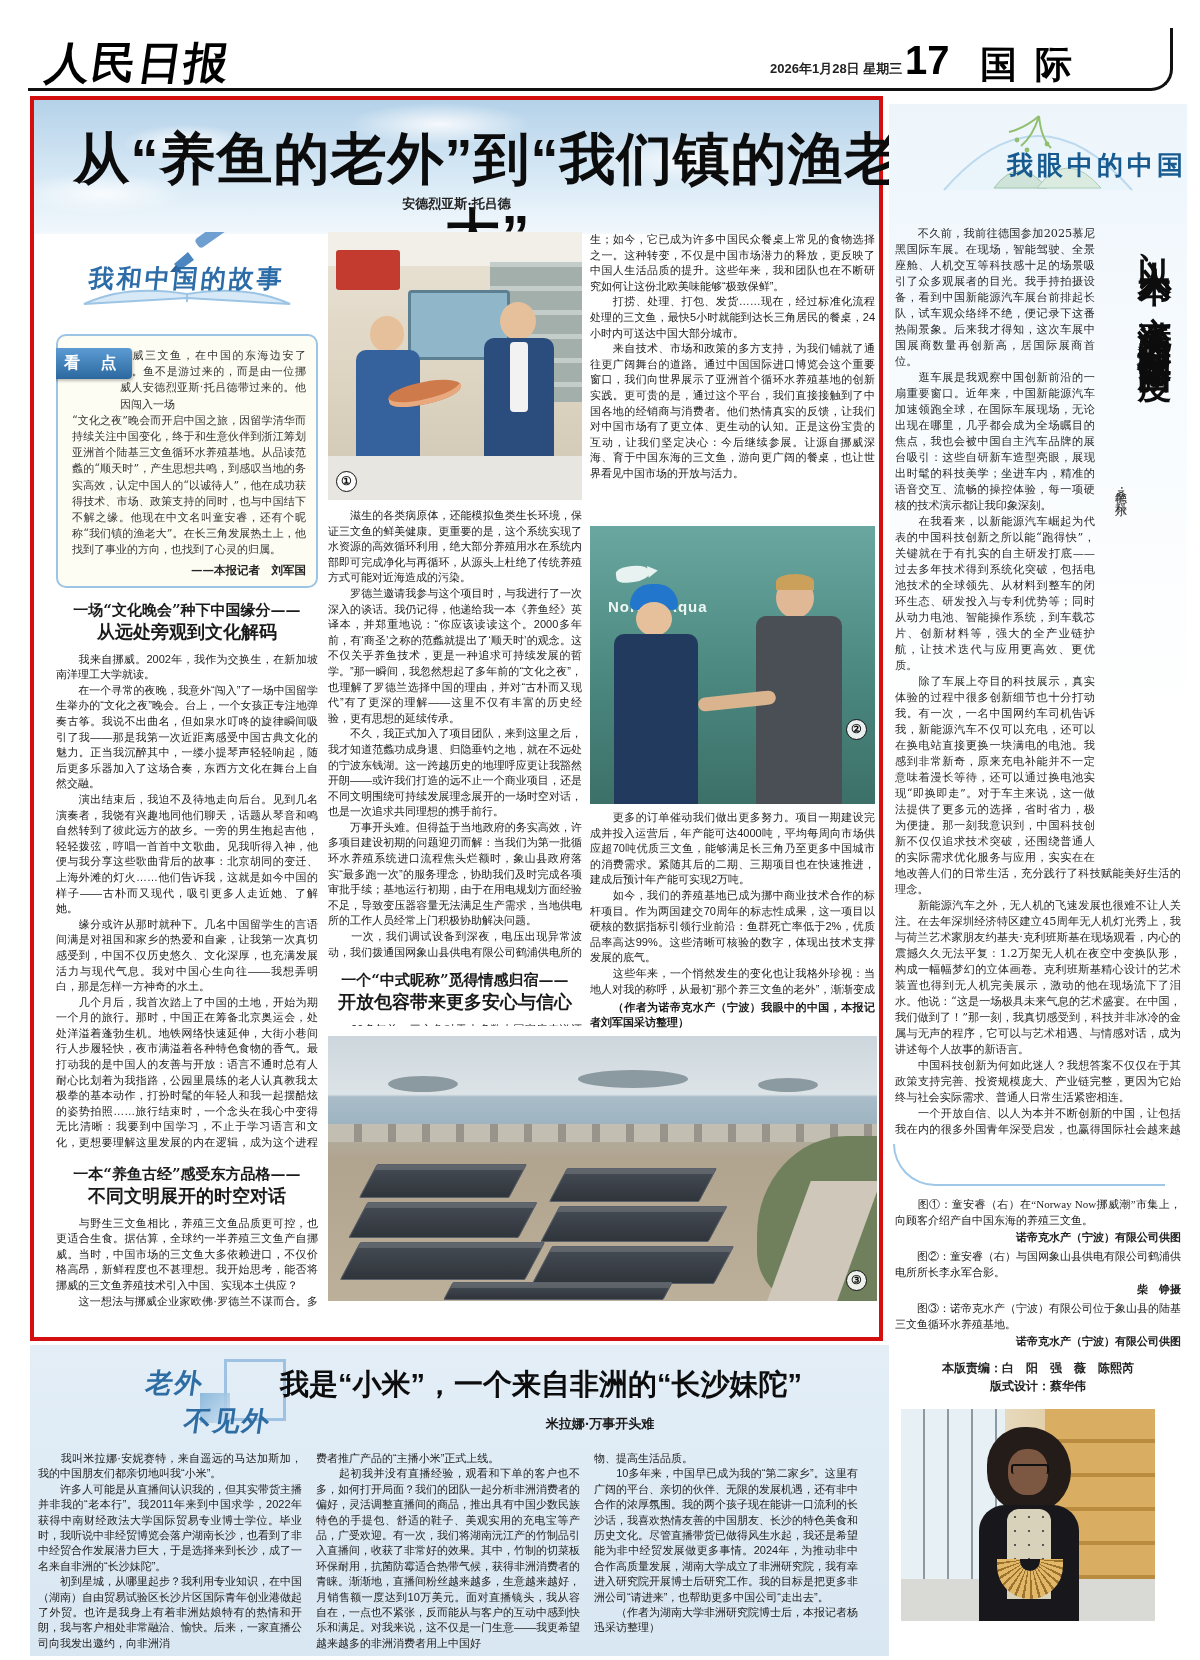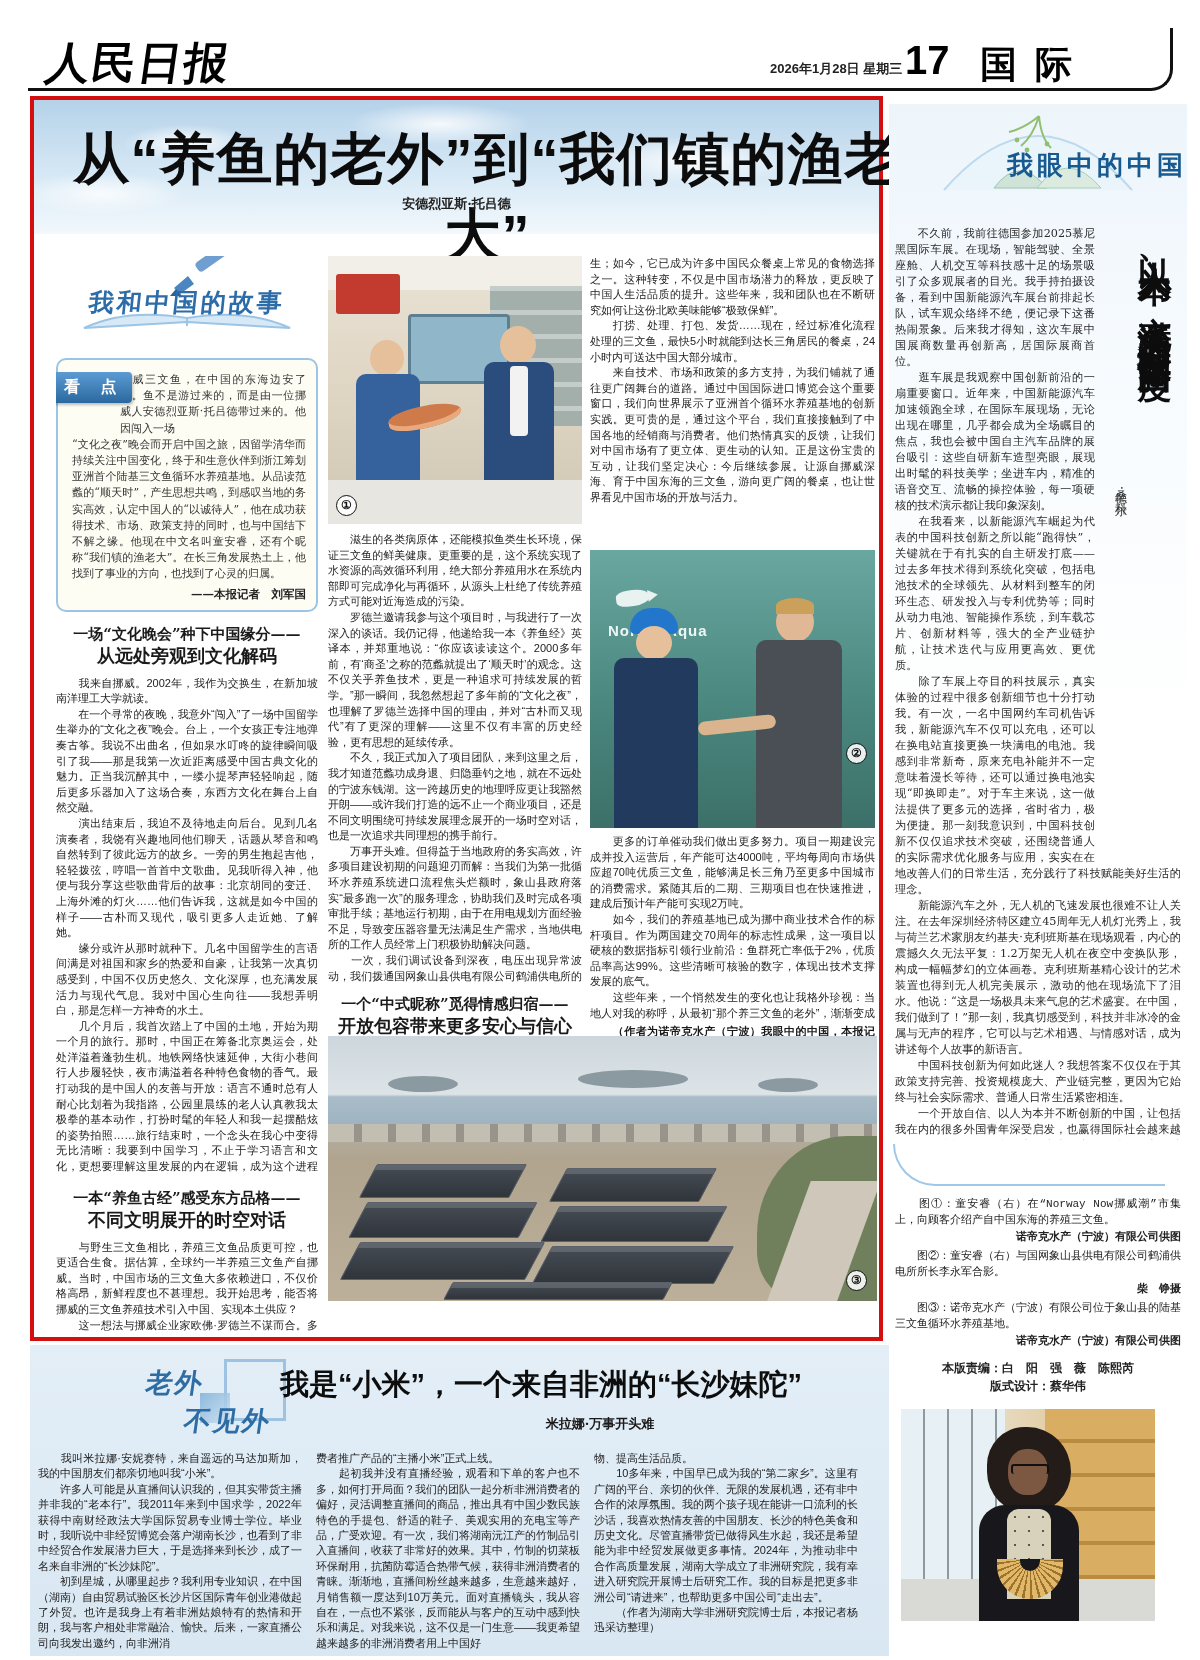--- a/index.html
+++ b/index.html
@@ -20,21 +20,21 @@
     background:
       radial-gradient(90px 26px at 18% 32%,rgba(255,255,255,.95),transparent 70%),
       radial-gradient(130px 30px at 48% 18%,rgba(255,255,255,.85),transparent 70%),
       radial-gradient(150px 34px at 78% 45%,rgba(255,255,255,.9),transparent 70%),
       radial-gradient(120px 30px at 8% 70%,rgba(255,255,255,.8),transparent 70%),
       linear-gradient(180deg,#b5d2e9,#d9eaf6 60%,#f2f8fc);}
   .m-headline{left:0;top:22px;width:100%;text-align:center;font-size:56px;font-weight:900;
               color:#0c0c0c;letter-spacing:1px;font-family:"Liberation Sans",sans-serif;padding-left:31px;}
   .m-byline{left:0;top:95px;width:100%;text-align:center;font-size:13px;font-weight:bold;
             font-family:"DejaVu Serif",serif;color:#222;}
-  .col{position:absolute;top:156px;overflow:hidden;}
+  .col{position:absolute;top:132px;overflow:hidden;}
   .colA{left:22px;width:262px;height:1078px;}
   .colB{left:294px;width:254px;height:794px;}
   .colC{left:556px;width:285px;height:800px;}
   .bodytxt{font-size:11px;line-height:15.6px;text-align:justify;white-space:pre-line;color:#222;}
   .clip500{height:500px;overflow:hidden;}
   .clip450{height:450px;overflow:hidden;}
   .clip288{height:288px;overflow:hidden;}
   .clip186{height:186px;overflow:hidden;}
   .clip150{height:150px;overflow:hidden;}
   .subhead{text-align:center;margin:12px 0 8px 0;}
@@ -108,21 +108,21 @@
            text-align:justify;white-space:pre-line;color:#2a2a2a;height:930px;overflow:hidden;}
   .vblock{float:right;width:78px;height:628px;margin:4px 0 6px 8px;position:relative;}
   .vtitle{position:absolute;right:6px;top:0;writing-mode:vertical-rl;font-size:34px;font-weight:900;
           letter-spacing:5px;color:#0d0d0d;font-family:"Liberation Sans",sans-serif;line-height:40px;}
   .vauthor{position:absolute;right:52px;top:250px;writing-mode:vertical-rl;font-size:12px;
            font-family:"DejaVu Serif",serif;color:#333;letter-spacing:3px;}
   .sb-credit{padding:2px 6px;font-family:"DejaVu Serif",serif;font-size:11.5px;font-weight:bold;
              line-height:16px;text-align:justify;}
   .sb-arc{margin:4px 10px 10px 4px;height:40px;border-left:2px solid #9fc8e8;
           border-bottom:2px solid #9fc8e8;border-bottom-left-radius:42px;width:270px;}
-  .figcaps{padding:0 6px;font-family:Liberation Mono, monospace;font-size:11px;line-height:16px;
+  .figcaps{padding:0 6px;font-family:Liberation Serif, serif;font-size:11px;line-height:16px;
            text-align:justify;color:#222;}
   .figcaps .cr{text-align:right;font-weight:bold;margin:1px 0 3px 0;}
   .editors{margin-top:10px;text-align:center;font-size:12px;font-weight:bold;color:#222;line-height:18px;}
   
   .p4{position:relative;width:254px;height:212px;margin:14px auto 0 12px;overflow:hidden;
       background:linear-gradient(90deg,#dfe9ee 0%,#d6e2e8 40%,#e7d9bd 41%,#d8b878 100%);}
   .p4 .glass{position:absolute;left:0;top:0;width:104px;height:170px;
       background:repeating-linear-gradient(90deg,#e7f0f4 0,#e7f0f4 22px,#8d9aa2 22px,#8d9aa2 24px);}
   .p4 .wood{position:absolute;right:0;top:0;width:110px;height:212px;
       background:repeating-linear-gradient(180deg,#d9ad62 0,#d9ad62 30px,#b98c3f 30px,#b98c3f 34px),

